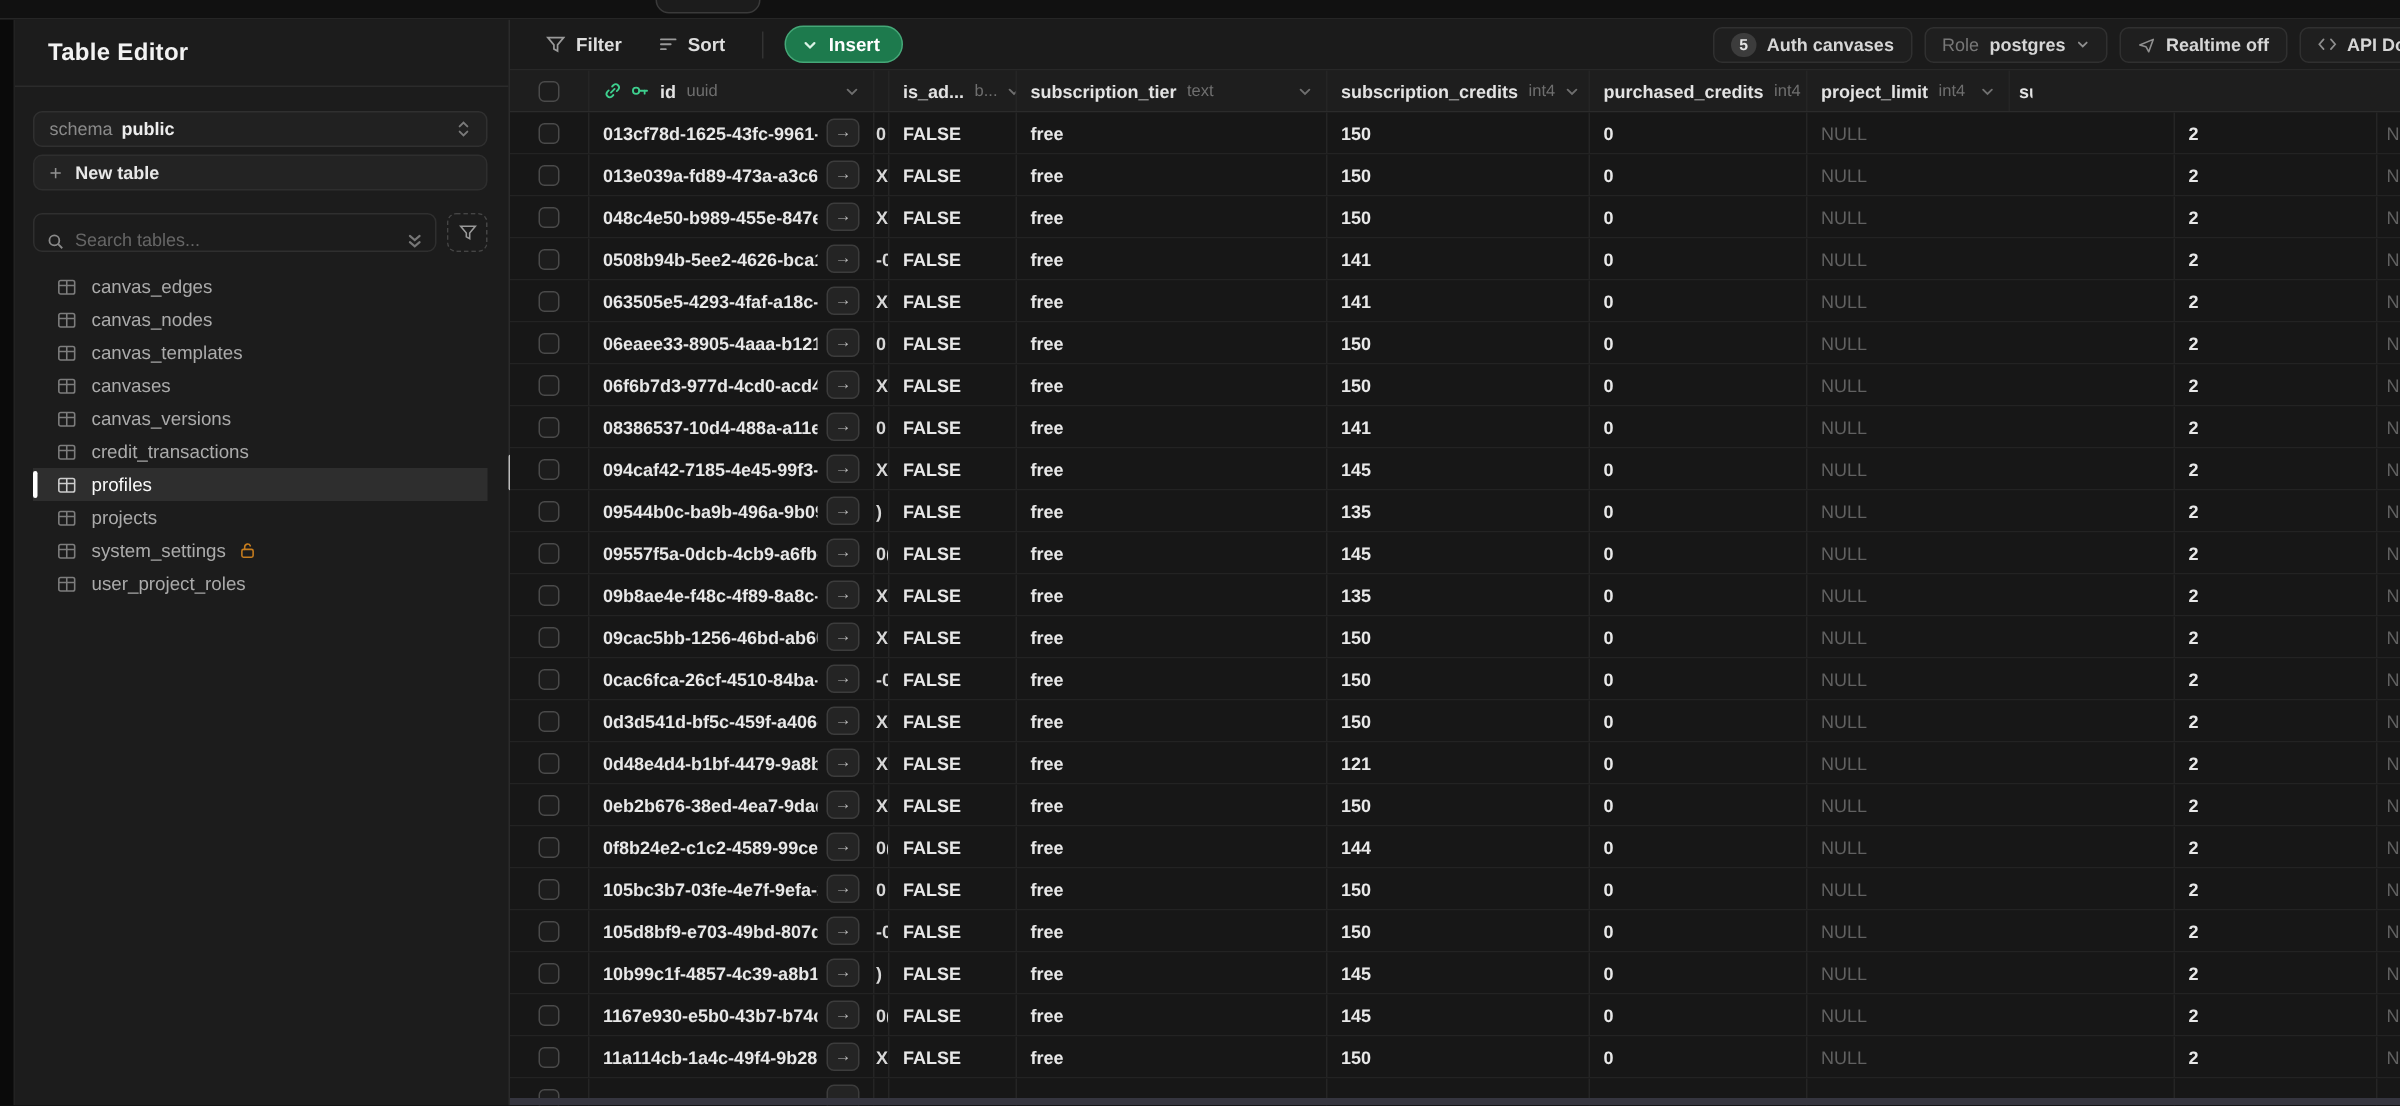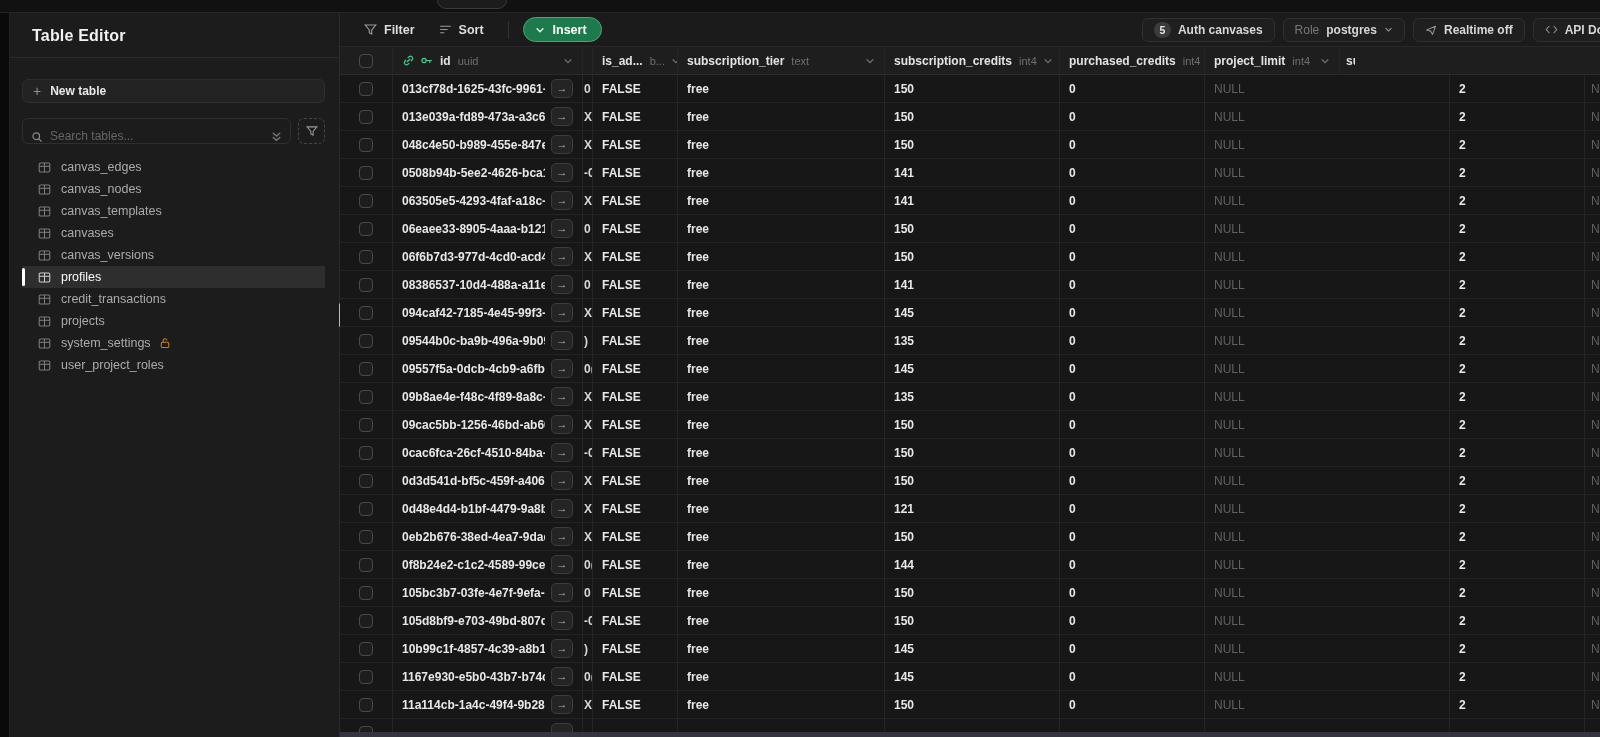--- a/index.html
+++ b/index.html
@@ -94,20 +94,30 @@
 <div class="app">
   <div class="top-strip">
     <div class="top-stub"></div>
   </div>
   <div class="navrail"></div>
 
   <div class="sidebar">
     <div class="sb-title">Table Editor</div>
     <div class="sb-divider"></div>
     <div class="sb-inner">
+      <div class="schema-select">
+        <span class="schema-label">schema</span>
+        <span class="schema-value">public</span>
+        <span class="schema-caret">
+          <svg width="10" height="12" viewBox="0 0 10 14" fill="none" stroke="currentColor" stroke-width="1.5" stroke-linecap="round">
+              <path d="M2 5l3-3 3 3"></path>
+              <path d="M2 9l3 3 3-3"></path>
+            </svg>
+        </span>
+      </div>
       <div class="newtable-btn">
         <span class="plus-icon">+</span>
         <span class="newtable-label">New table</span>
       </div>
       <div class="search-row">
         <div class="search-box">
           <svg width="12" height="12" viewBox="0 0 16 16" fill="none" stroke="#8a8a8a" stroke-width="1.6">
               <circle cx="7" cy="7" r="4.4"></circle>
               <line x1="10.4" y1="10.4" x2="14" y2="14"></line>
             </svg>
@@ -169,39 +179,39 @@
           <div class="sb-item">
             <span class="tbl-icon">
               <svg width="13" height="13" viewBox="0 0 16 16" fill="none" stroke="currentColor" stroke-width="1.3">
                 <rect x="1.5" y="2.5" width="13" height="11" rx="1.5"></rect>
                 <line x1="1.5" y1="6.5" x2="14.5" y2="6.5"></line>
                 <line x1="8" y1="2.5" x2="8" y2="13.5"></line>
               </svg>
             </span>
             <span class="sb-item-label">canvas_versions</span>
           </div>
+          <div class="sb-item">
+            <span class="tbl-icon">
+              <svg width="13" height="13" viewBox="0 0 16 16" fill="none" stroke="currentColor" stroke-width="1.3">
+                <rect x="1.5" y="2.5" width="13" height="11" rx="1.5"></rect>
+                <line x1="1.5" y1="6.5" x2="14.5" y2="6.5"></line>
+                <line x1="8" y1="2.5" x2="8" y2="13.5"></line>
+              </svg>
+            </span>
+            <span class="sb-item-label">credit_transactions</span>
+          </div>
           <div class="sb-item selected">
             <span class="tbl-icon">
               <svg width="13" height="13" viewBox="0 0 16 16" fill="none" stroke="currentColor" stroke-width="1.3">
                 <rect x="1.5" y="2.5" width="13" height="11" rx="1.5"></rect>
                 <line x1="1.5" y1="6.5" x2="14.5" y2="6.5"></line>
                 <line x1="8" y1="2.5" x2="8" y2="13.5"></line>
               </svg>
             </span>
             <span class="sb-item-label">profiles</span>
-          </div>
-          <div class="sb-item">
-            <span class="tbl-icon">
-              <svg width="13" height="13" viewBox="0 0 16 16" fill="none" stroke="currentColor" stroke-width="1.3">
-                <rect x="1.5" y="2.5" width="13" height="11" rx="1.5"></rect>
-                <line x1="1.5" y1="6.5" x2="14.5" y2="6.5"></line>
-                <line x1="8" y1="2.5" x2="8" y2="13.5"></line>
-              </svg>
-            </span>
-            <span class="sb-item-label">credit_transactions</span>
           </div>
           <div class="sb-item">
             <span class="tbl-icon">
               <svg width="13" height="13" viewBox="0 0 16 16" fill="none" stroke="currentColor" stroke-width="1.3">
                 <rect x="1.5" y="2.5" width="13" height="11" rx="1.5"></rect>
                 <line x1="1.5" y1="6.5" x2="14.5" y2="6.5"></line>
                 <line x1="8" y1="2.5" x2="8" y2="13.5"></line>
               </svg>
             </span>
             <span class="sb-item-label">projects</span>

